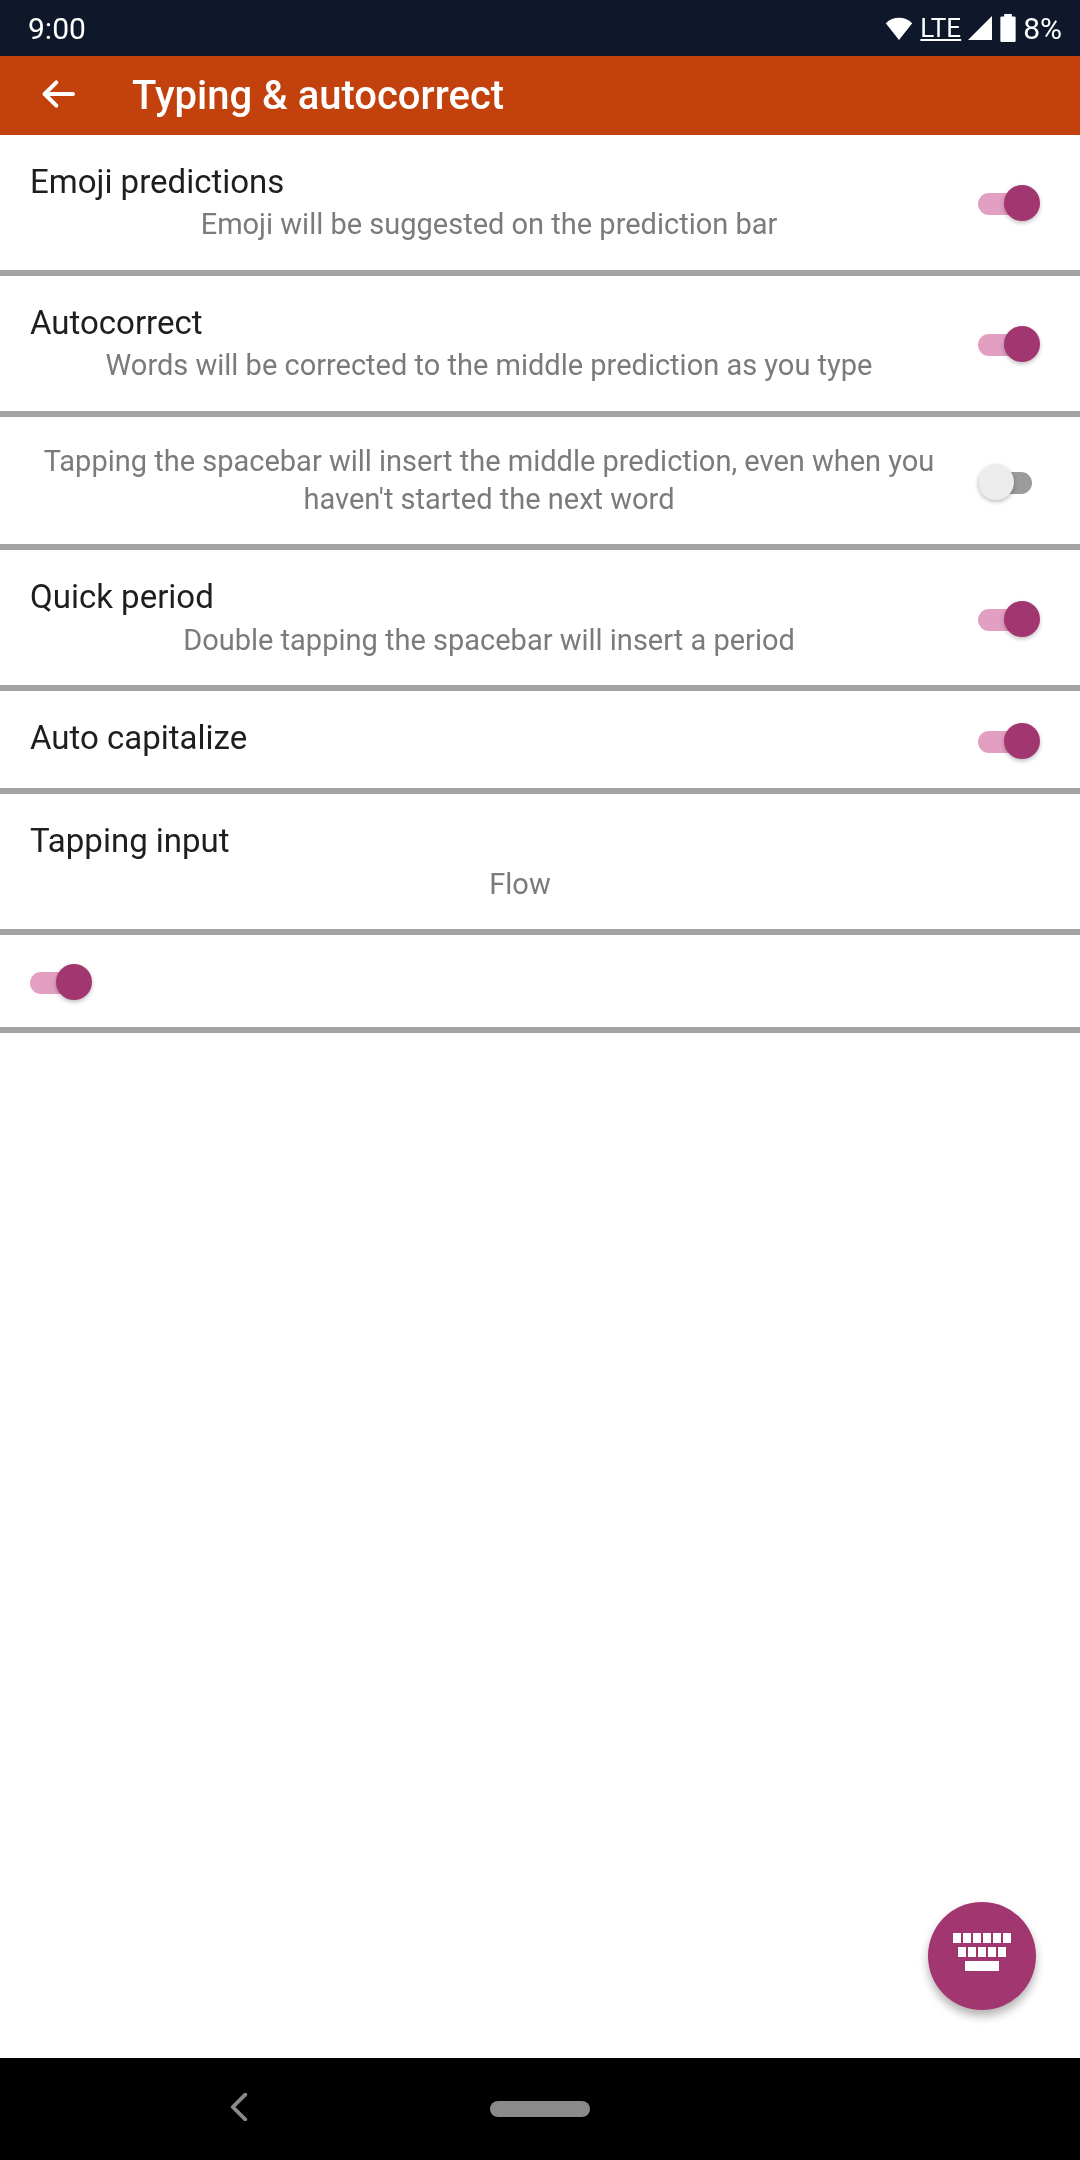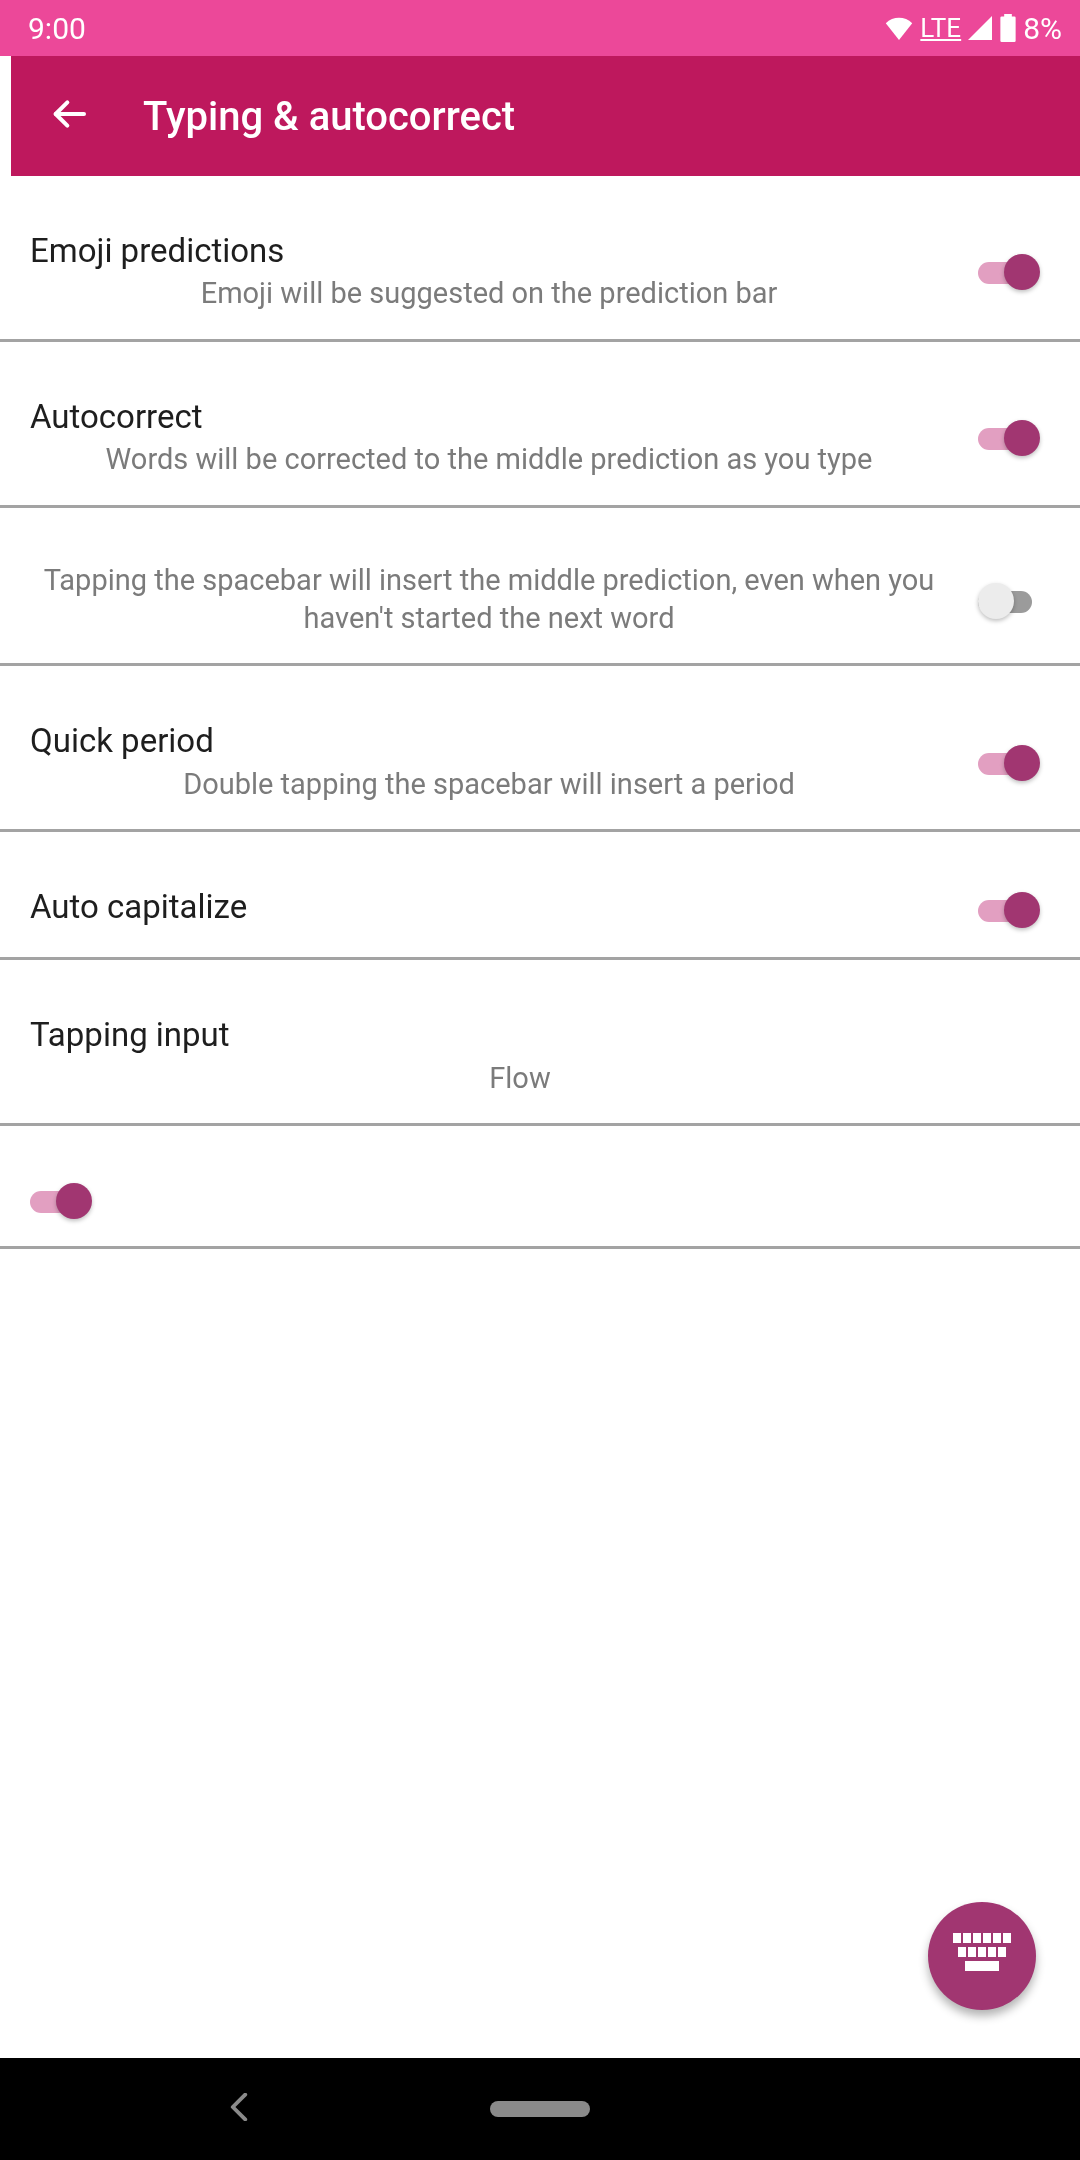--- a/index.html
+++ b/index.html
@@ -9,41 +9,40 @@
     font-family: Roboto, -apple-system, "Helvetica Neue", Arial, sans-serif;
     background: #ffffff;
     display: flex;
     flex-direction: column;
     overflow: hidden;
   }
 
   
   .status-bar {
     height: 56px;
-    background: #ec4899;
+    background: #0f172a;
     color: #ffffff;
     display: flex;
     align-items: center;
     justify-content: space-between;
     padding: 0 18px 0 28px;
     font-size: 30px;
   }
   .status-left { font-weight: 400; }
   .status-right { display: flex; align-items: center; gap: 6px; font-weight: 400; }
   .status-right svg { display: block; }
 
   
   .app-bar {
-    height: 120px;
-    background: #be185d;
+    height: 79px;
+    background: #c2410c;
     color: #ffffff;
     display: flex;
     align-items: center;
     padding-left: 28px;
-    margin-left: 11px;
   }
   .back-btn {
     width: 60px;
     height: 60px;
     display: flex;
     align-items: center;
     justify-content: center;
     margin-right: 44px;
     cursor: pointer;
   }
@@ -51,23 +50,22 @@
     font-size: 40px;
     font-weight: 500;
   }
 
   
   .list { flex: 1; background: #ffffff; }
   .row {
     display: flex;
     align-items: center;
     padding: 26px 40px 26px 30px;
-    border-bottom: 3px solid #a3a3a3;
+    border-bottom: 6px solid #a3a3a3;
     cursor: pointer;
-    margin-top: 28px;
   }
   .row .text { flex: 1; padding-right: 30px; }
   .row .title {
     font-size: 33px;
     color: #1e1e1e;
     line-height: 1.25;
     margin-bottom: 4px;
   }
   .row .subtitle {
     font-size: 29px;

